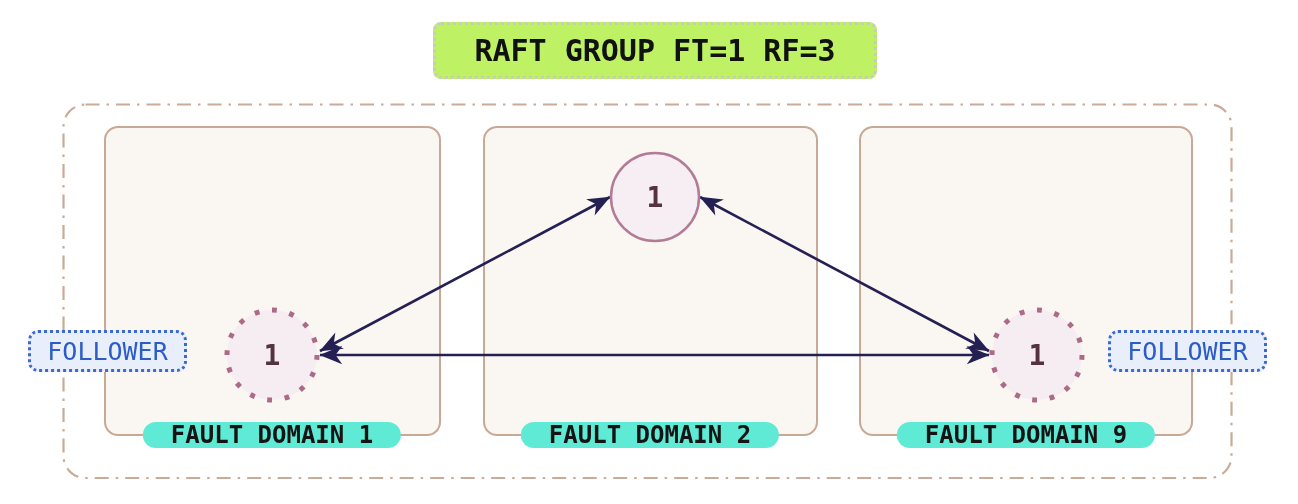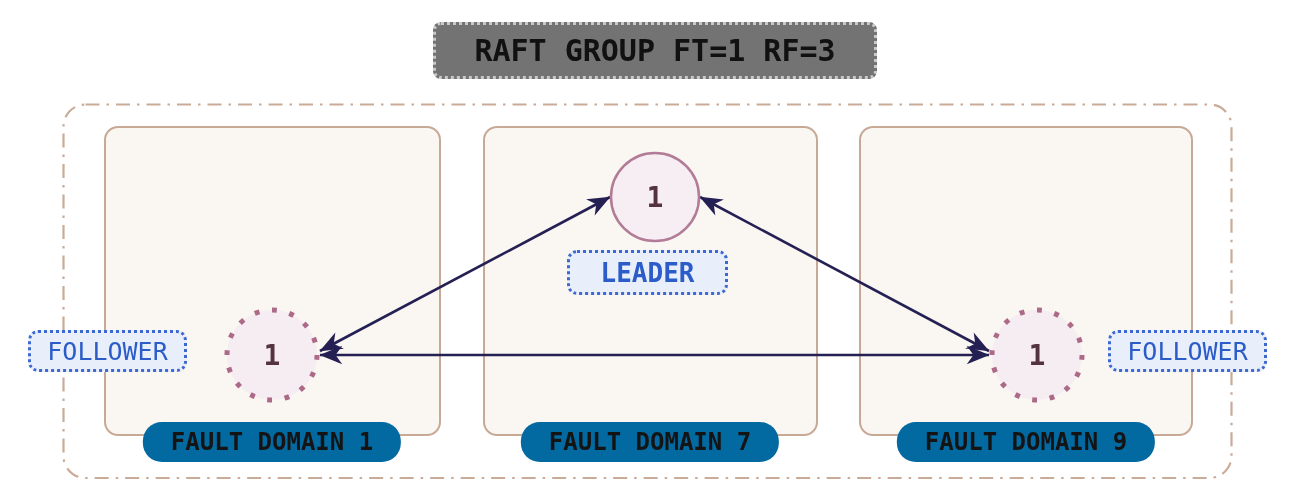--- a/index.html
+++ b/index.html
@@ -9,42 +9,42 @@
     background:#ffffff;
     font-family:"DejaVu Sans Mono","Liberation Mono",monospace;
     overflow:hidden;
   }
   .layer{position:absolute;left:0;top:0;width:1298px;height:504px;}
   .z0{z-index:0}.z2{z-index:2}
 
   
   .title-box{
     position:absolute;left:433px;top:22px;width:444px;height:57px;
-    box-sizing:border-box;background:#737373;
+    box-sizing:border-box;background:#bef264;
     border:3px dotted #c9c9c9;border-radius:8px;
     display:flex;align-items:center;justify-content:center;
     font-size:30px;font-weight:bold;color:#111111;letter-spacing:0;
     z-index:5;
   }
 
   
   .fd-box{
     position:absolute;top:126px;height:310px;box-sizing:border-box;
     background:#faf6f2;border:2px solid #c7a996;border-radius:14px;
     z-index:1;
   }
   .fd-box.b1{left:104px;width:337px;}
   .fd-box.b2{left:483px;width:335px;}
   .fd-box.b3{left:859px;width:334px;}
 
   
   .fd-pill{
-    position:absolute;top:422px;height:40px;box-sizing:border-box;
+    position:absolute;top:422px;height:26px;box-sizing:border-box;
     transform:translateX(-50%);
-    background:#0369a1;border-radius:19px;
+    background:#5eead4;border-radius:19px;
     display:flex;align-items:center;justify-content:center;
     padding:0 28px;font-size:24px;font-weight:bold;color:#141414;
     white-space:nowrap;z-index:4;
   }
   .fd-pill.p1{left:272px;}
   .fd-pill.p2{left:650px;}
   .fd-pill.p3{left:1026px;}
 
   
   .node-num{
@@ -97,22 +97,21 @@
     <circle cx="655" cy="197" r="44" fill="#f6eef2" stroke="#b27c97" stroke-width="2.5"></circle>
     <circle cx="272" cy="355" r="45" fill="#f5edf1" stroke="#ad6a88" stroke-width="5" pathLength="288" stroke-dasharray="5 13"></circle>
     <circle cx="1037" cy="355" r="45" fill="#f5edf1" stroke="#ad6a88" stroke-width="5" pathLength="288" stroke-dasharray="5 13"></circle>
   </svg>
 
   <div class="node-num f1">1</div>
   <div class="node-num leader">1</div>
   <div class="node-num f3">1</div>
 
   <div class="role-label fol-left">FOLLOWER</div>
-  <div class="role-label leader">LEADER</div>
   <div class="role-label fol-right">FOLLOWER</div>
 
   <div class="fd-pill p1">FAULT DOMAIN 1</div>
-  <div class="fd-pill p2">FAULT DOMAIN 7</div>
+  <div class="fd-pill p2">FAULT DOMAIN 2</div>
   <div class="fd-pill p3">FAULT DOMAIN 9</div>
 
   <div class="title-box">RAFT GROUP FT=1 RF=3</div>
 
 </div>
 
 </body></html>

